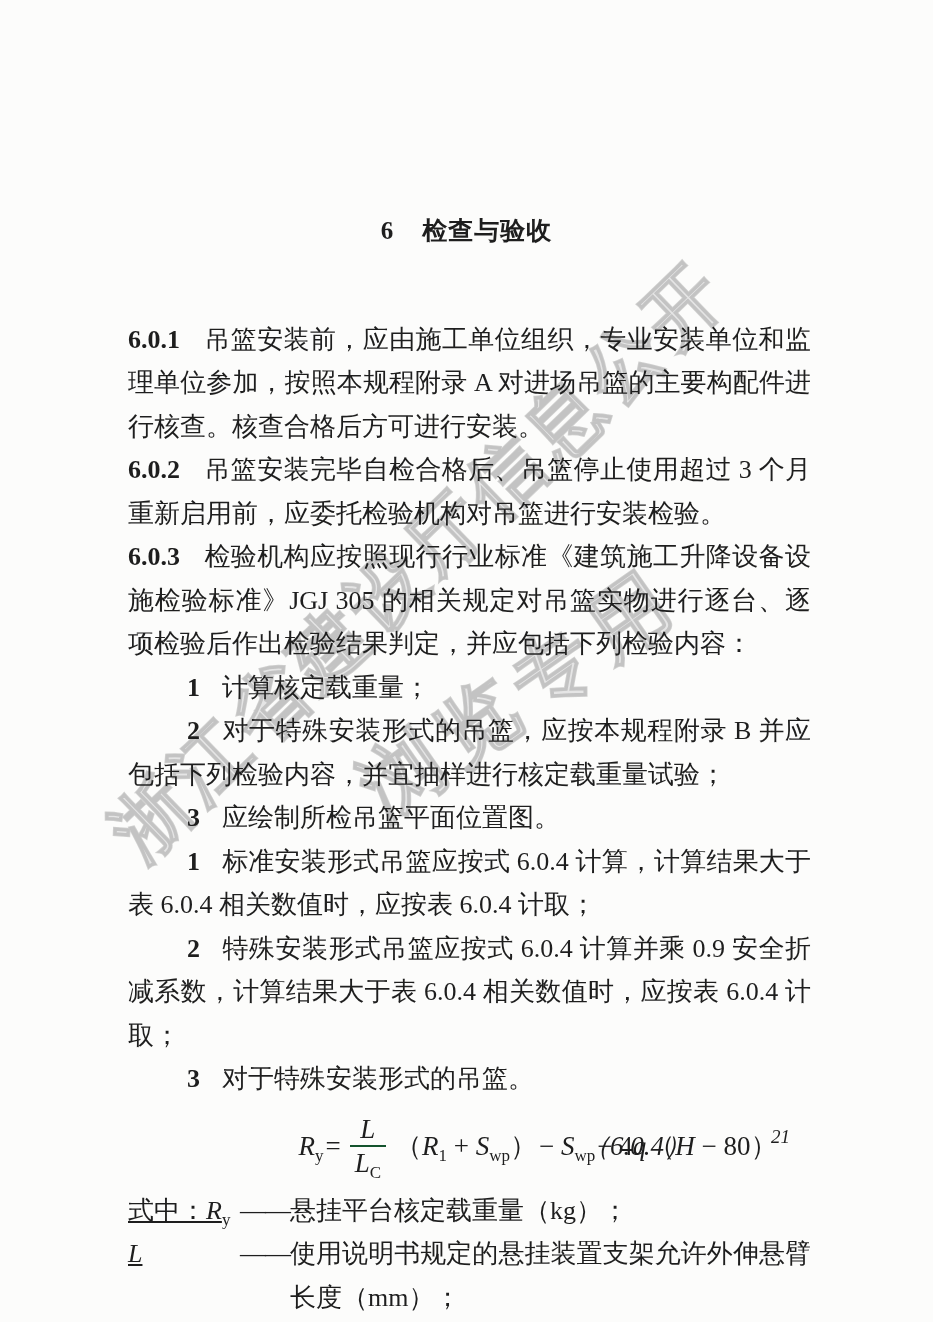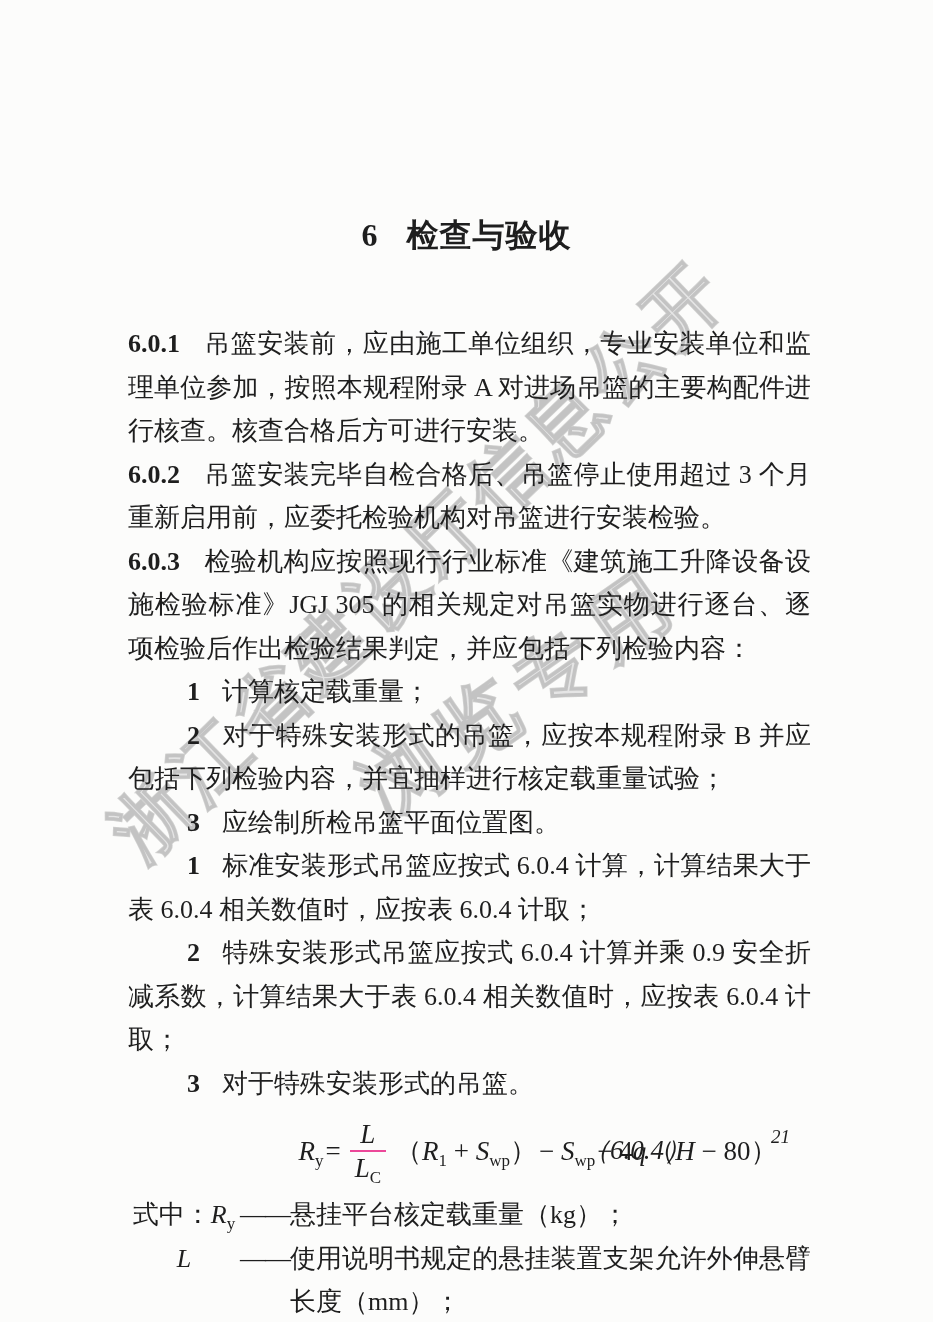--- a/index.html
+++ b/index.html
@@ -35,21 +35,21 @@
     font-size: 80px; letter-spacing: 12px;
     transform: rotate(-35deg);
     transform-origin: 0 50%;
   }
 
   
   .chapter {
     position: relative; z-index: 2;
     padding-top: 191px;
     text-align: center;
-    font-size: 32px;
+    font-size: 25px;
     font-weight: 700;
     letter-spacing: 1px;
     line-height: 46px;
   }
   .chapter .ch-no { margin-right: 28px; }
 
   
   .doc-body {
     position: relative; z-index: 2;
     width: 683px;
@@ -78,34 +78,34 @@
   .v { font-style: italic; }
   sub { font-size: 17px; line-height: 0; }
   .fml { display: inline-flex; align-items: center; }
   .frac {
     display: inline-flex;
     flex-direction: column;
     align-items: center;
     margin: 0 8px;
     line-height: 1.15;
   }
-  .frac .fden { border-top: 2px solid #ec4899; padding: 1px 5px 0 5px; }
+  .frac .fden { border-top: 2px solid #14532d; padding: 1px 5px 0 5px; }
   .frac .fnum { padding: 0 5px; }
   .tok { margin: 0 1px; }
   .eq-no {
     position: absolute;
     right: 120px;
     top: 50%;
     transform: translateY(-50%);
     font-style: italic;
   }
 
   
   .def { display: flex; margin: 0; }
-  .def .symcol { min-width: 112px; text-align: center; white-space: nowrap; }
+  .def .symcol { min-width: 112px; text-align: left; white-space: nowrap; text-decoration: underline; }
   .def .dash   { white-space: nowrap; letter-spacing: -1px; }
   .def .desc   { flex: 1; }
 
   
   .pageno {
     position: absolute;
     right: 143px;
     top: 1126px;
     font-size: 19px;
     font-style: italic;

